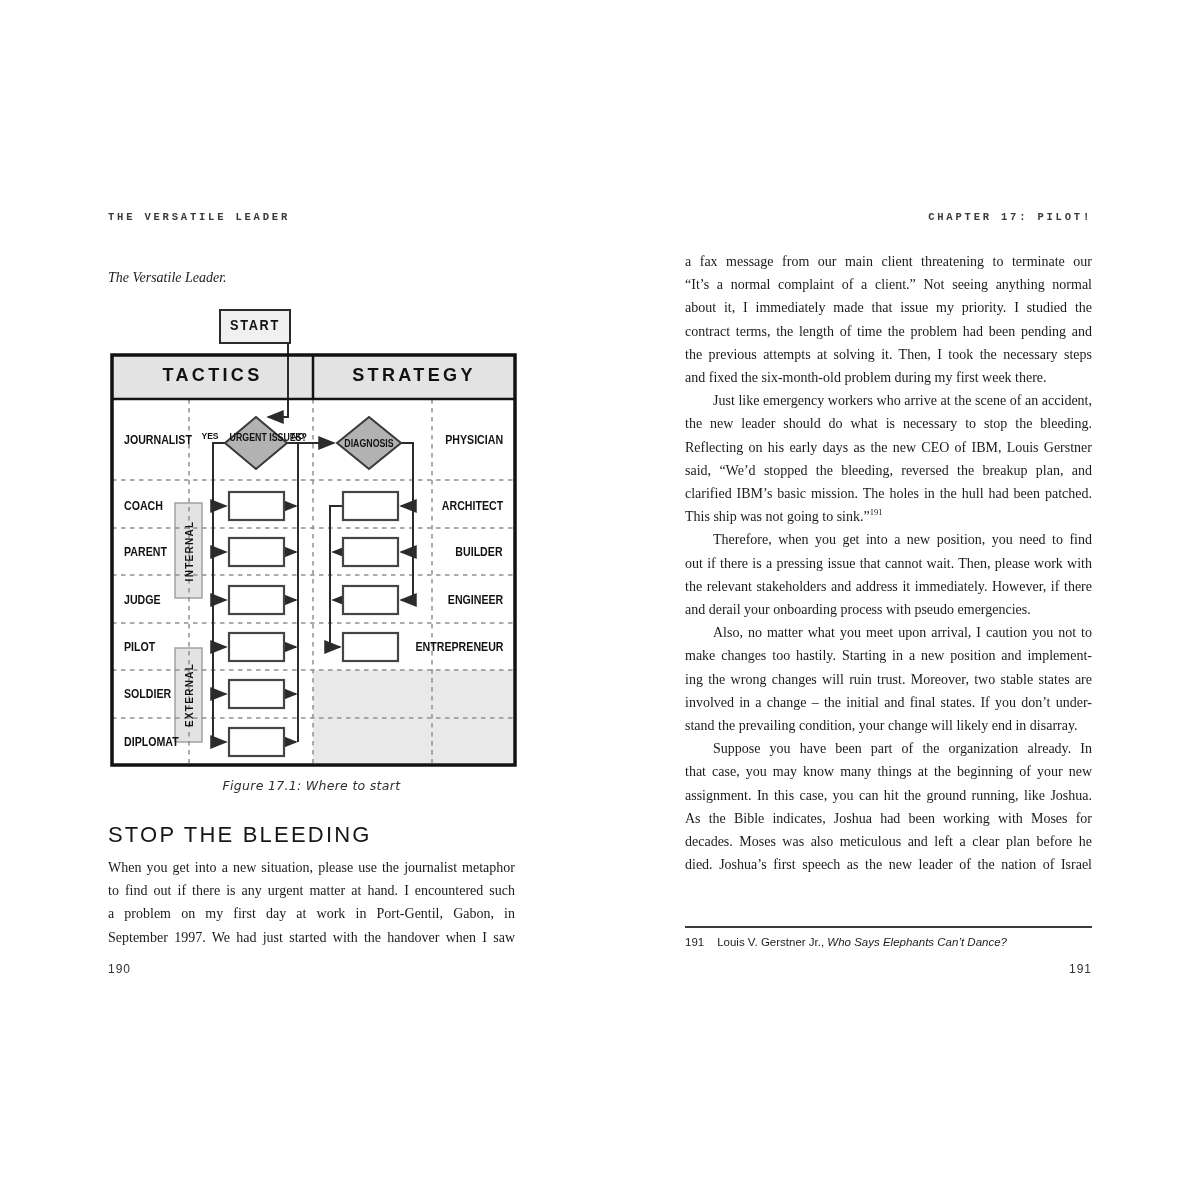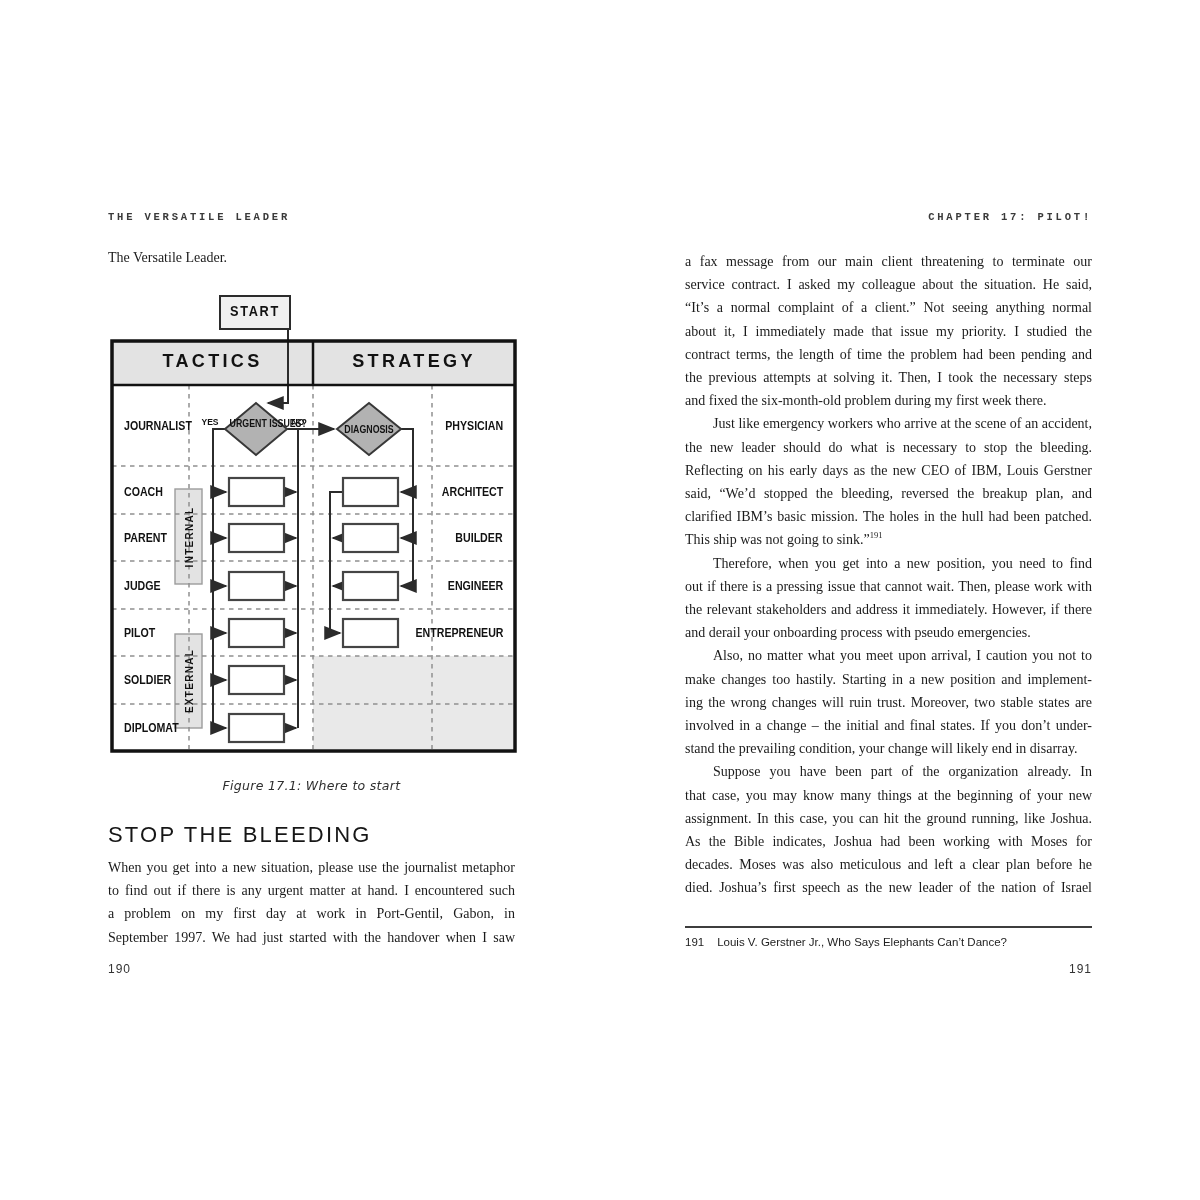--- a/index.html
+++ b/index.html
@@ -8,32 +8,32 @@
 
   
   .runhead{font-family:Liberation Mono, monospace;font-size:10.5px;font-weight:700;letter-spacing:2.8px;color:#3a3a3a;white-space:nowrap;}
   .pagenum{font-family:"Liberation Sans",sans-serif;font-size:12px;letter-spacing:1px;color:#333;}
 
   
   .tline{font-size:14px;line-height:23.2px;width:407px;color:#1b1b1b;white-space:normal;}
   .j{text-align:justify;text-align-last:justify;}
   .last{text-align:left;}
   .ind{padding-left:28px;box-sizing:border-box;}
-  .it{}
+  .it{font-style:italic;margin-top:20px;}
   sup{font-size:8.5px;vertical-align:super;line-height:0;}
 
   .heading{font-family:"Liberation Sans",sans-serif;font-weight:400;font-size:22px;letter-spacing:2.2px;color:#161616;white-space:nowrap;}
   .caption{font-family:"DejaVu Sans",sans-serif;font-style:italic;font-size:12.5px;color:#2e2e2e;text-align:center;letter-spacing:.3px;}
 
   .fnote{font-family:"Liberation Sans",sans-serif;font-size:11.5px;color:#222;}
   .fnote .num{margin-right:13px;}
   .rule{background:#3d3d3d;height:1.5px;}
 
   
-  #fig{position:absolute;left:104px;top:292px;width:415px;height:470px;}
+  #fig{position:absolute;left:104px;top:306px;width:415px;height:470px;}
   .dl{font-family:"Liberation Sans",sans-serif;font-weight:700;color:#121212;position:absolute;line-height:14px;font-size:12.5px;white-space:nowrap;transform:scaleX(.85);}
   .o-left{transform-origin:0 50%;}
   .o-right{transform-origin:100% 50%;text-align:right;}
   .o-c{transform-origin:50% 50%;text-align:center;}
   .hdrlbl{font-size:19px;letter-spacing:3.5px;transform:scaleX(.95);transform-origin:50% 50%;text-align:center;}
   .startlbl{font-size:15px;letter-spacing:2px;}
   .dmd{font-size:10px;line-height:10.5px;transform:scaleX(.88);}
   .yn{font-size:9.5px;transform:scaleX(.9);}
   .vlabel{font-size:11px;letter-spacing:1.5px;transform:rotate(-90deg) scaleX(.9);transform-origin:50% 50%;text-align:center;}
 </style>
@@ -165,21 +165,20 @@
   <div class="tline j">a problem on my first day at work in Port-Gentil, Gabon, in</div>
   <div class="tline j">September 1997. We had just started with the handover when I saw</div>
 </div>
 
 <div class="abs pagenum" style="left:108px;top:962px;">190</div>
 
 <div class="abs runhead" style="left:685px;top:211px;width:407px;text-align:right;">CHAPTER 17: PILOT!</div>
 
 <div class="abs" style="left:685px;top:250px;">
   <div class="tline j">a fax message from our main client threatening to terminate our</div>
-  <div class="tline j">service contract. I asked my colleague about the situation. He said,</div>
   <div class="tline j">“It’s a normal complaint of a client.” Not seeing anything normal</div>
   <div class="tline j">about it, I immediately made that issue my priority. I studied the</div>
   <div class="tline j">contract terms, the length of time the problem had been pending and</div>
   <div class="tline j">the previous attempts at solving it. Then, I took the necessary steps</div>
   <div class="tline last">and fixed the six-month-old problem during my first week there.</div>
   <div class="tline j ind">Just like emergency workers who arrive at the scene of an accident,</div>
   <div class="tline j">the new leader should do what is necessary to stop the bleeding.</div>
   <div class="tline j">Reflecting on his early days as the new CEO of IBM, Louis Gerstner</div>
   <div class="tline j">said, “We’d stopped the bleeding, reversed the breakup plan, and</div>
   <div class="tline j">clarified IBM’s basic mission. The holes in the hull had been patched.</div>

